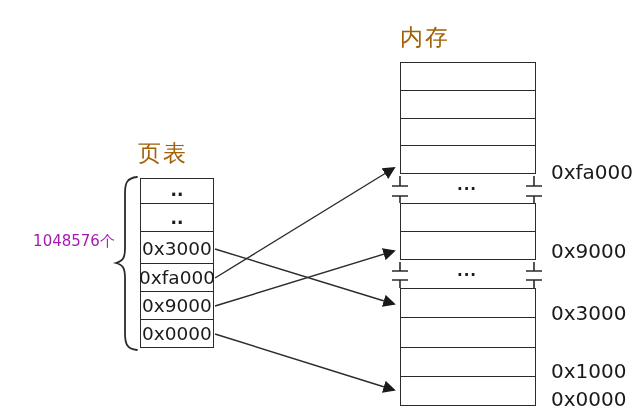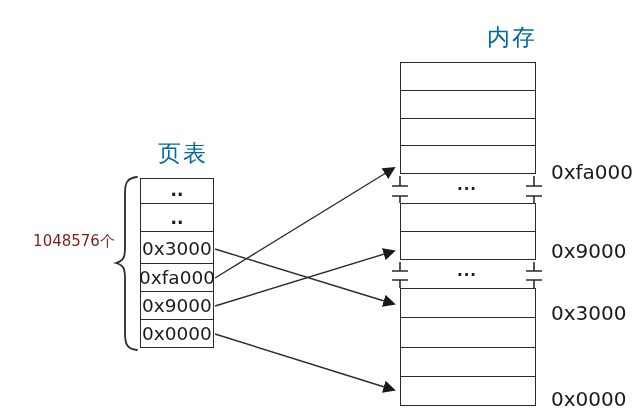--- a/index.html
+++ b/index.html
@@ -11,27 +11,27 @@
     position: relative;
     width: 640px;
     height: 418px;
     background: #ffffff;
     font-family: "DejaVu Sans", "Liberation Sans", sans-serif;
     color: #1a1a1a;
     overflow: hidden;
   }
   .title {
     position: absolute;
-    text-align: right;
+    text-align: left;
     font-size: 23px;
     font-weight: 500;
     letter-spacing: 2px;
-    color: #0369a1;
+    color: #a16207;
   }
-  .pt-title  { left: 130px; top: 138px; width: 78px; }
+  .pt-title  { left: 138px; top: 138px; width: 78px; }
   .mem-title { left: 400px; top: 22px;  width: 137px; }
 
   
   .pt-box {
     position: absolute;
     left: 140px; top: 178px;
     width: 72px; height: 168px;
     border: 1.6px solid #2b2b2b;
     display: flex;
     flex-direction: column;
@@ -49,21 +49,21 @@
   .pt-row:last-child { border-bottom: none; }
   .pt-row.dots { font-size: 17px; font-weight: 700; transform: translateY(-3px); }
 
   .count-label {
     position: absolute;
     left: 26px; top: 229px;
     width: 96px;
     text-align: center;
     font-size: 15px;
     line-height: 24px;
-    color: #7f1d1d;
+    color: #a21caf;
   }
 
   
   .mem-section {
     position: absolute;
     left: 400px;
     width: 134px;
     border: 1.6px solid #2b2b2b;
     display: flex;
     flex-direction: column;
@@ -155,20 +155,21 @@
   <div class="mem-section mem-sec-3">
     <div class="mem-row"></div>
     <div class="mem-row"></div>
     <div class="mem-row"></div>
     <div class="mem-row"></div>
   </div>
 
   <div class="addr-label" style="top:160px">0xfa000</div>
   <div class="addr-label" style="top:239px">0x9000</div>
   <div class="addr-label" style="top:301px">0x3000</div>
+  <div class="addr-label" style="top:359px">0x1000</div>
   <div class="addr-label" style="top:387px">0x0000</div>
 
   <svg class="overlay" viewBox="0 0 640 418" xmlns="http://www.w3.org/2000/svg">
     <defs>
       <marker id="arrow" viewBox="0 0 10 10" refX="8.5" refY="5" markerWidth="9" markerHeight="9" orient="auto-start-reverse">
         <path d="M0,0 L10,5 L0,10 z" fill="#1a1a1a"></path>
       </marker>
     </defs>
 
     <path d="M 137,177 C 127,178 125,183 125,193 L 125,248 C 125,258 123,261 116,263

